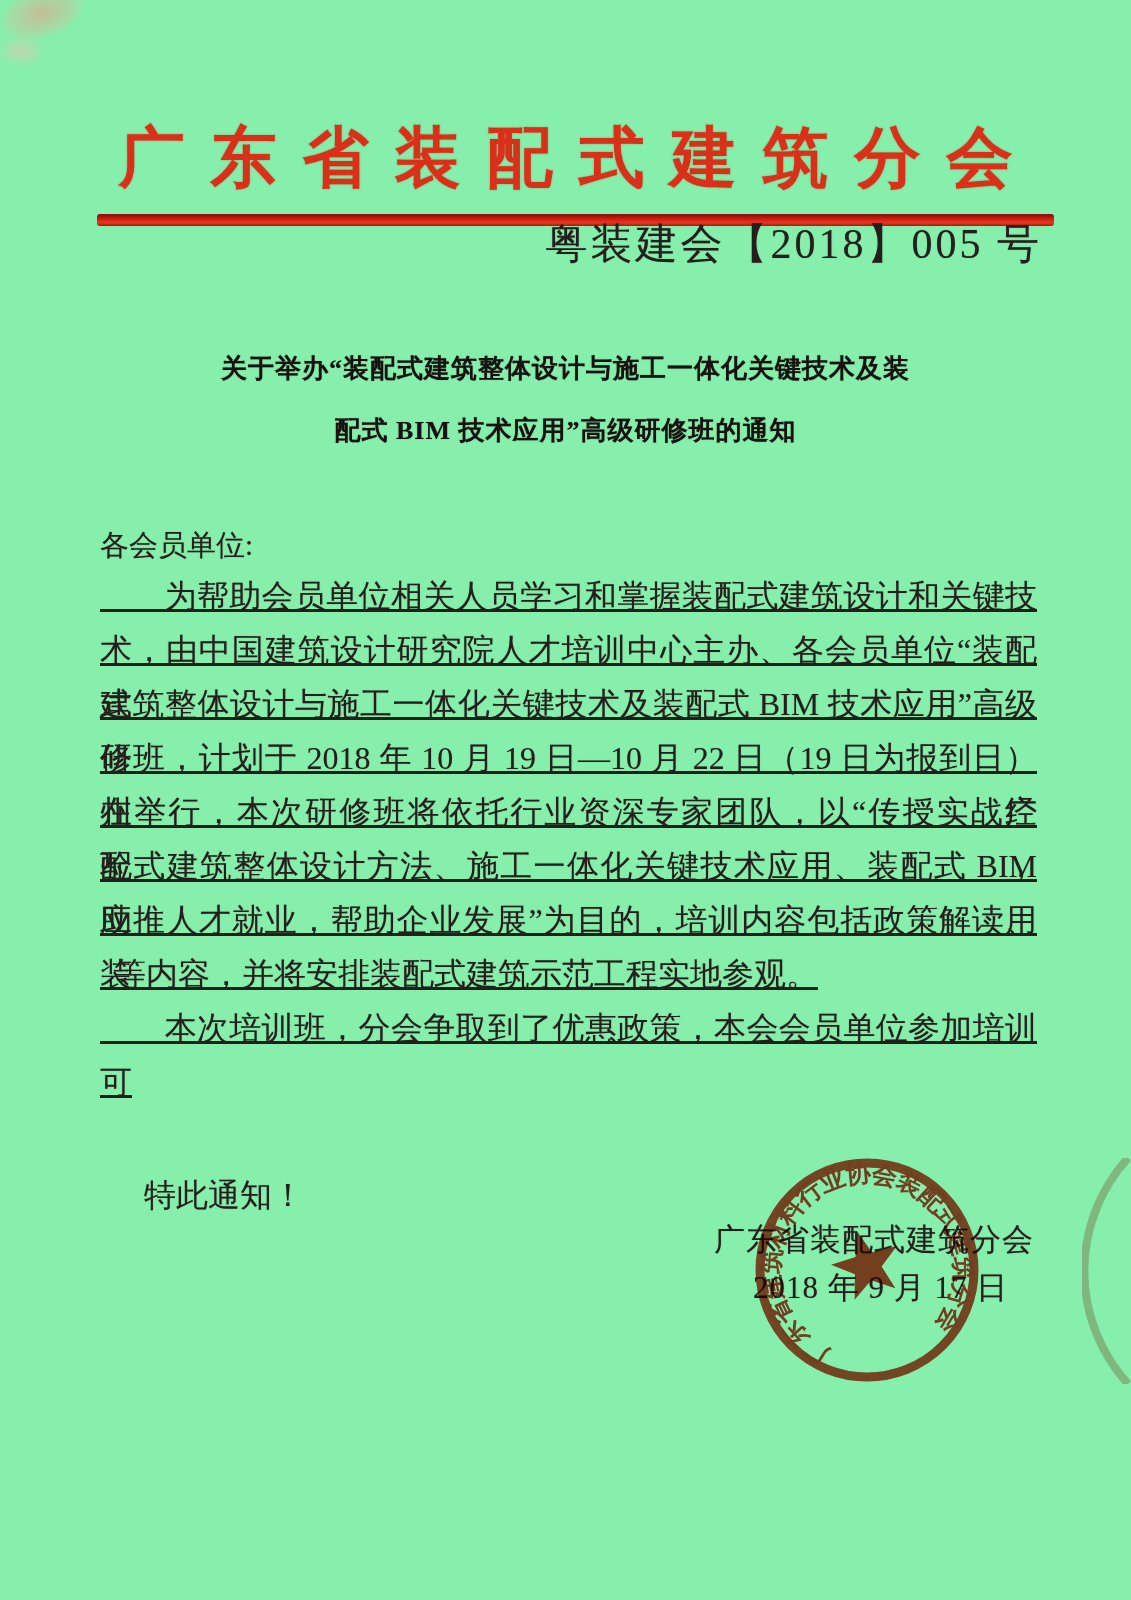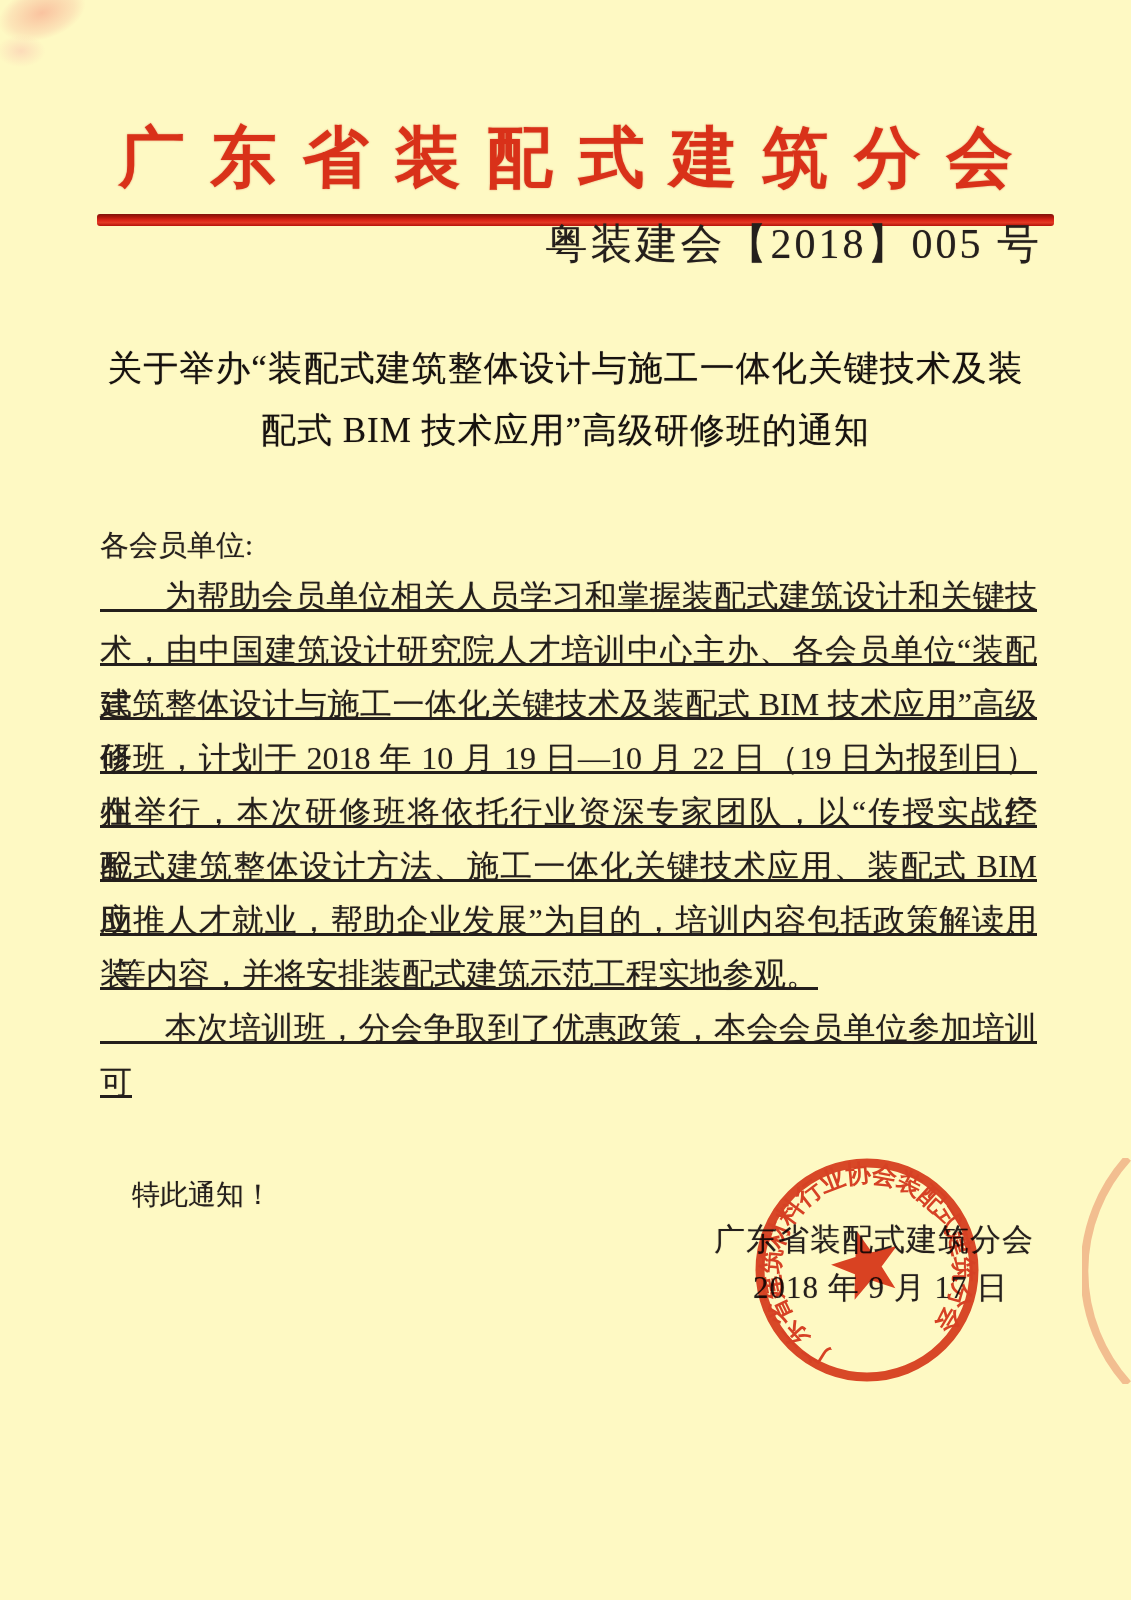--- a/index.html
+++ b/index.html
@@ -1,20 +1,20 @@
 <!DOCTYPE html>
 <html><head>
 <meta charset="utf-8">
 <style>
   html,body{margin:0;padding:0;background:#8a8a8a;}
   .page{
     position:relative;
     width:1131px;height:1600px;
     margin:0 auto;
-    background:#fef9c3;
+    background:#86efac;
     overflow:hidden;
     font-family:"Liberation Serif","DejaVu Serif",serif;
     color:#241f1c;
   }
   
   .smudge{position:absolute;pointer-events:none;}
   .smudge-1{left:-18px;top:-22px;width:120px;height:70px;
     background:radial-gradient(closest-side,rgba(246,150,130,.55),rgba(246,170,150,.25) 55%,rgba(255,255,255,0) 75%);
     transform:rotate(-18deg);}
   .smudge-2{left:-14px;top:28px;width:70px;height:46px;
@@ -37,21 +37,21 @@
   .doc-number{
     position:absolute;top:227px;right:89px;
     font-size:42px;line-height:34px;
     color:#241f1c;letter-spacing:3px;
     text-shadow:0 0 1px rgba(40,25,20,.4);
     white-space:nowrap;
   }
   .doc-title{
     position:absolute;top:338px;left:0;right:0;
     text-align:center;
-    font-size:35px;line-height:62px;font-weight:normal;
+    font-size:26px;line-height:62px;font-weight:bold;
     color:#17120f;letter-spacing:1px;
     text-shadow:0 0 1px rgba(20,12,8,.45);
   }
   .salutation{
     position:absolute;top:526px;left:100px;
     font-size:29px;line-height:38px;
     text-shadow:0 0 1px rgba(40,25,20,.35);
   }
   .body-lines{
     position:absolute;top:569px;left:100px;width:937px;
@@ -59,22 +59,22 @@
     text-shadow:0 0 1px rgba(40,25,20,.35);
     text-decoration:underline;
   }
   .body-lines .line{
     height:54px;line-height:54px;
     text-align:justify;text-align-last:justify;
     white-space:normal;
   }
   .body-lines .line.short{text-align-last:left;margin-left:14px;}
   .closing{
-    position:absolute;top:1176px;left:132px;
-    font-size:28px;line-height:38px;
+    position:absolute;top:1176px;left:144px;
+    font-size:32px;line-height:38px;
     text-shadow:0 0 1px rgba(40,25,20,.35);
   }
   .signature-org{
     position:absolute;top:1222px;left:714px;
     font-size:31px;line-height:36px;letter-spacing:1px;
     text-shadow:0 0 1px rgba(40,25,20,.4);
     white-space:nowrap;
   }
   .signature-date{
     position:absolute;top:1270px;left:753px;

